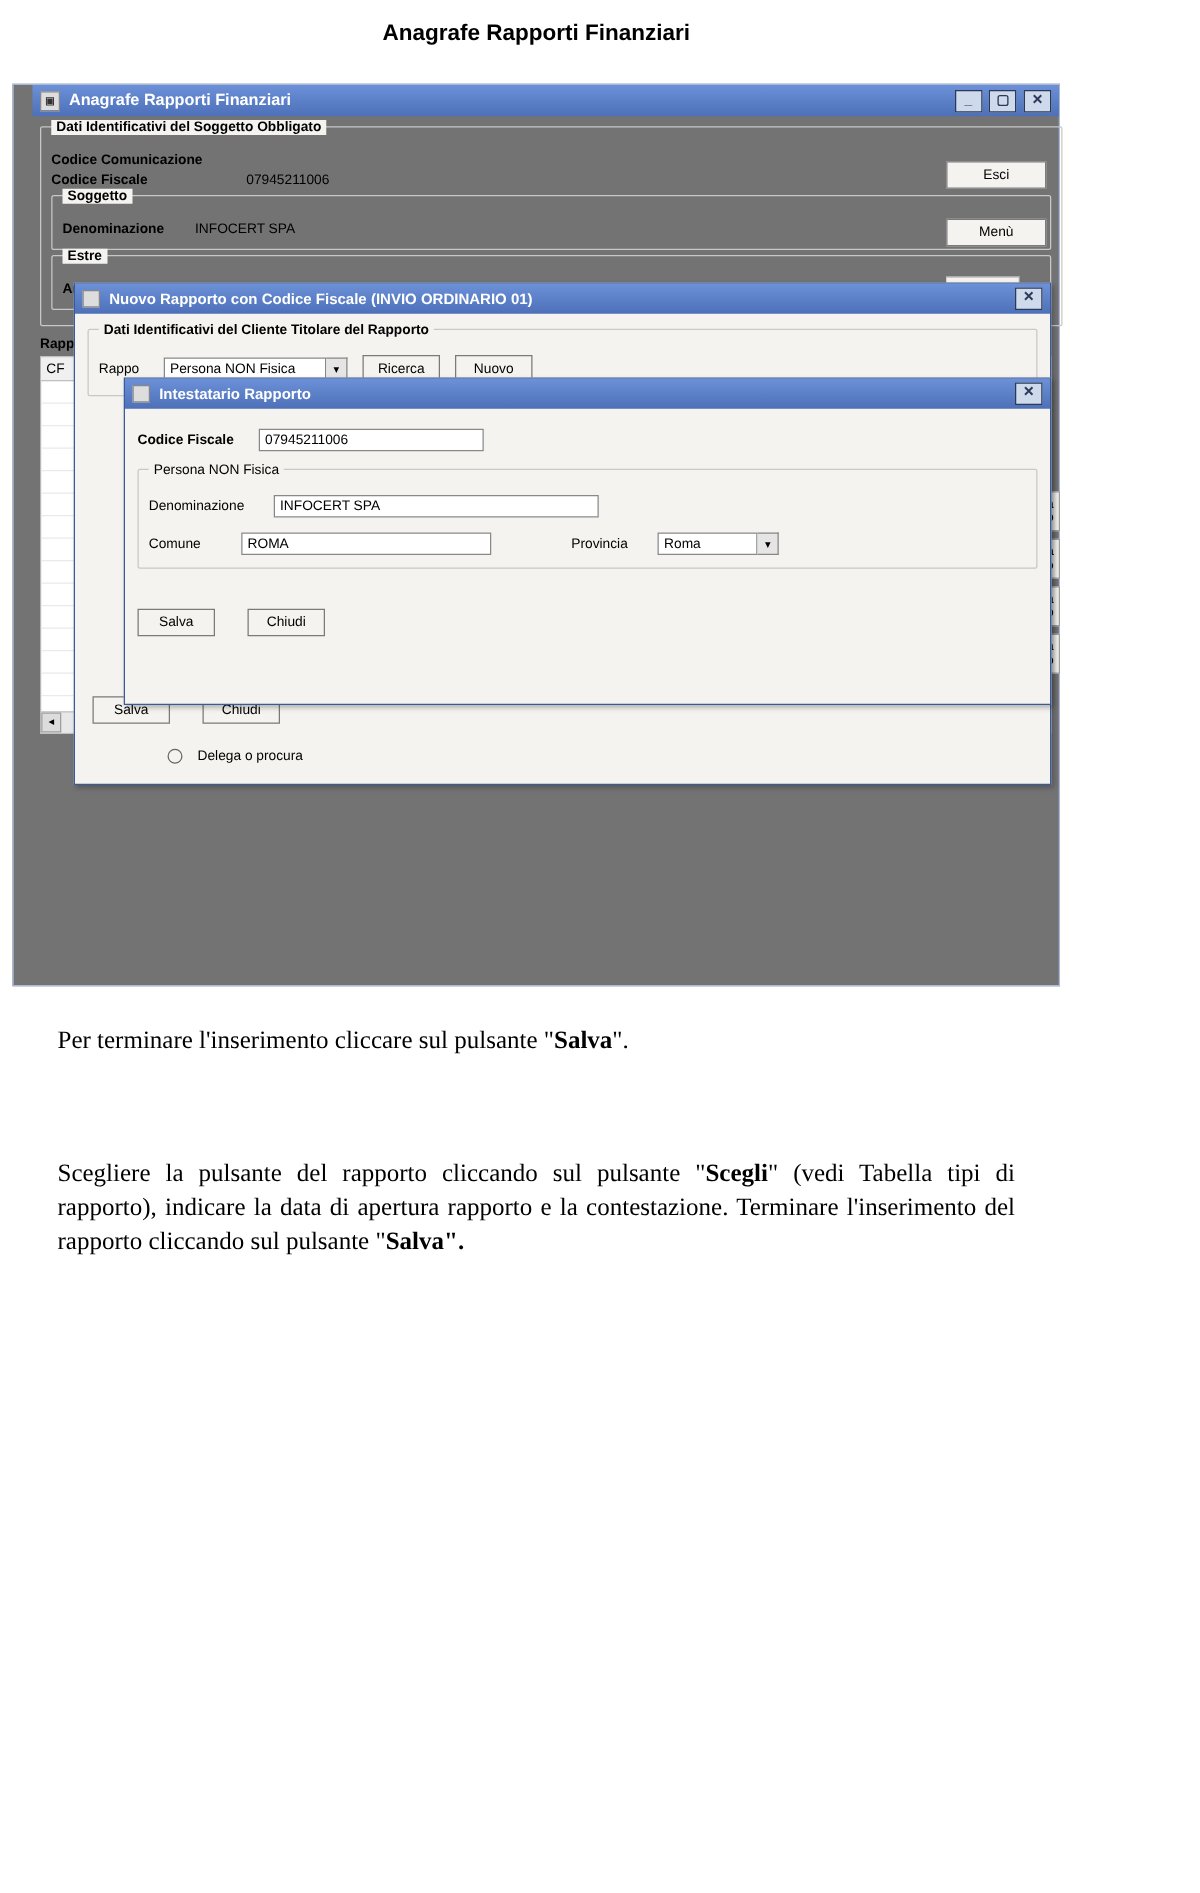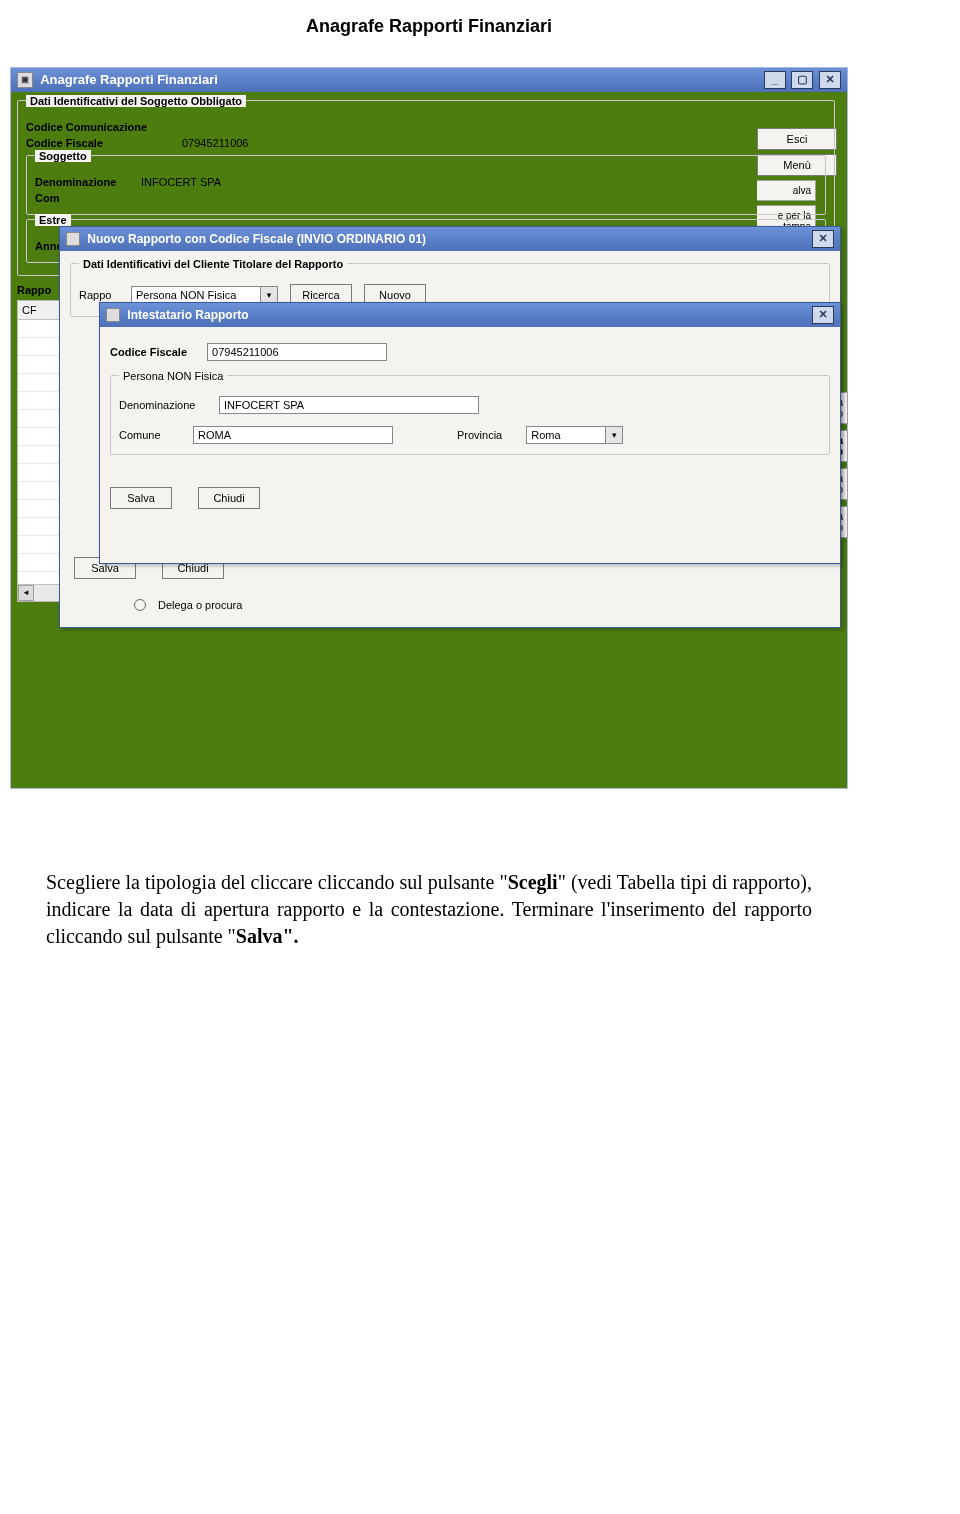--- a/index.html
+++ b/index.html
@@ -12,22 +12,23 @@
   .page-header {
     text-align: center;
     font-weight: bold;
     font-size: 18px;
     padding: 16px 0 30px;
   }
   .screenshot-wrap {
     margin: 0 10px 30px 10px;
     position: relative;
     height: 720px;
-    background: #4d7c0f;
+    background: #737373;
     border: 1px solid #a8b8d8;
+    padding-left: 15px;
   }
   .titlebar {
     background: linear-gradient(#6c91d8, #4d70b8);
     color: #fff;
     font-weight: bold;
     font-size: 13px;
     padding: 3px 6px;
     display: flex;
     align-items: center;
     justify-content: space-between;
@@ -69,21 +70,21 @@
   .row { display: flex; align-items: center; gap: 6px; padding: 2px 0; }
   .label { font-weight: bold; font-size: 11px; min-width: 100px; }
   .value-text { font-size: 11px; }
   .right-buttons {
     position: absolute;
     right: 10px;
     top: 36px;
     width: 80px;
     display: flex;
     flex-direction: column;
-    gap: 4px;
+    gap: 24px;
   }
   .right-buttons button, .btn {
     background: #f4f3ef;
     border: 1px solid #7a7a7a;
     font-size: 11px;
     padding: 4px 6px;
     cursor: pointer;
     min-width: 62px;
     text-align: center;
   }
@@ -257,23 +258,20 @@
         <span class="label" style="min-width:100px;">Codice Fiscale</span>
         <span class="value-text" style="margin-left:50px;">07945211006</span>
       </div>
       
       <div class="group" style="margin-top:4px;">
         <span class="group-title">Soggetto</span>
         <div class="row">
           <span class="label">Denominazione</span>
           <span class="value-text">INFOCERT SPA</span>
         </div>
-        <div class="row">
-          <span class="label">Com</span>
-        </div>
       </div>
       
       <div class="group" style="margin-top:4px;">
         <span class="group-title">Estre</span>
         <div class="row">
           <span class="label">Anno c</span>
         </div>
       </div>
     </div>
 
@@ -375,19 +373,22 @@
         </div>
       </div>
       <div class="row" style="gap:26px; margin-top:30px;">
         <button class="btn">Salva</button>
         <button class="btn">Chiudi</button>
       </div>
     </div>
   </div>
 </div>
 
+<p class="body-text">
+  <span>Per terminare l'inserimento cliccare sul pulsante "</span><span class="bold">Salva</span><span>".</span>
+</p>
 
 <p class="body-text" style="margin-top:80px;">
-  <span>Scegliere la tipologia del cliccare cliccando sul pulsante "</span><span class="bold">Scegli</span><span>" (vedi Tabella tipi di rapporto), indicare la data di apertura rapporto e la contestazione. Terminare l'inserimento del rapporto cliccando sul pulsante "</span><span class="bold">Salva".</span>
+  <span>Scegliere la pulsante del rapporto cliccando sul pulsante "</span><span class="bold">Scegli</span><span>" (vedi Tabella tipi di rapporto), indicare la data di apertura rapporto e la contestazione. Terminare l'inserimento del rapporto cliccando sul pulsante "</span><span class="bold">Salva".</span>
 </p>
 
 
 </div>
 
 </body></html>

